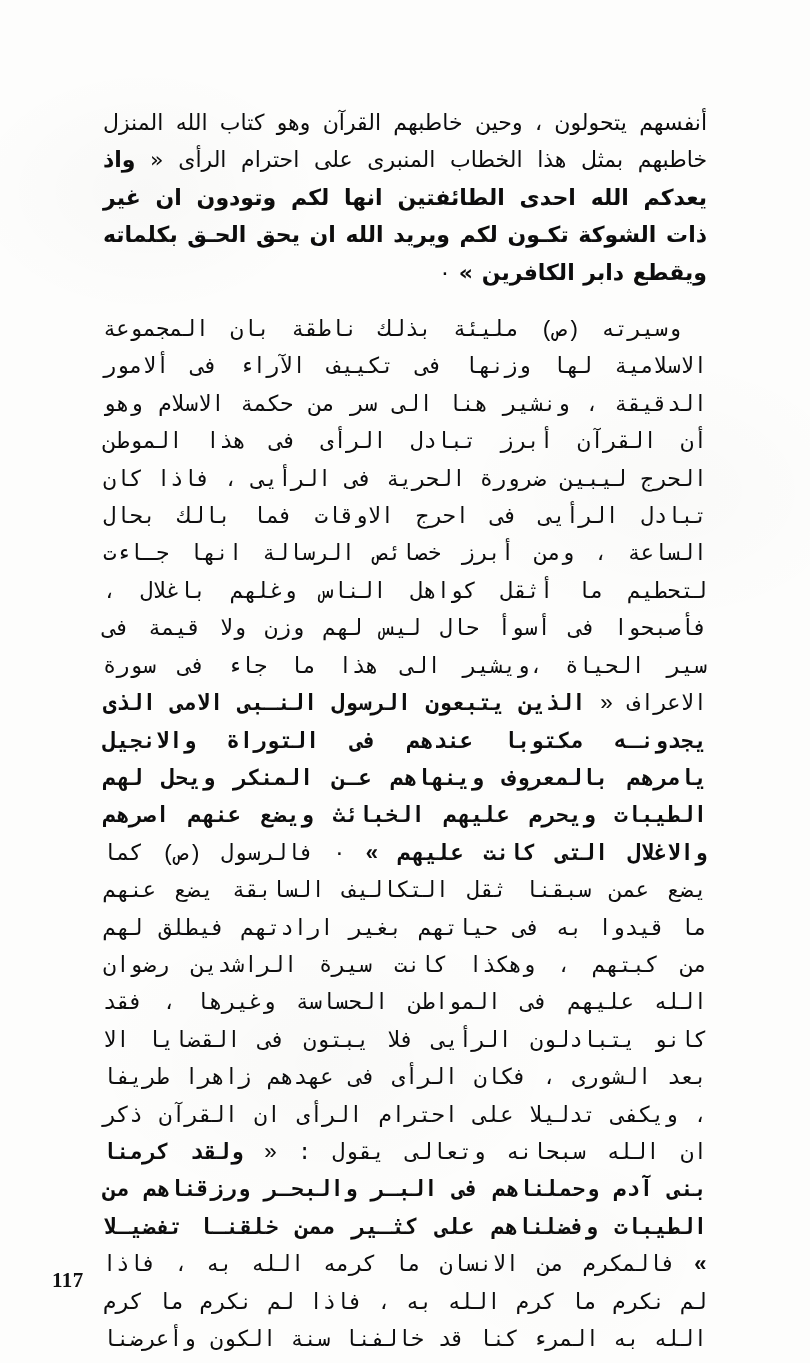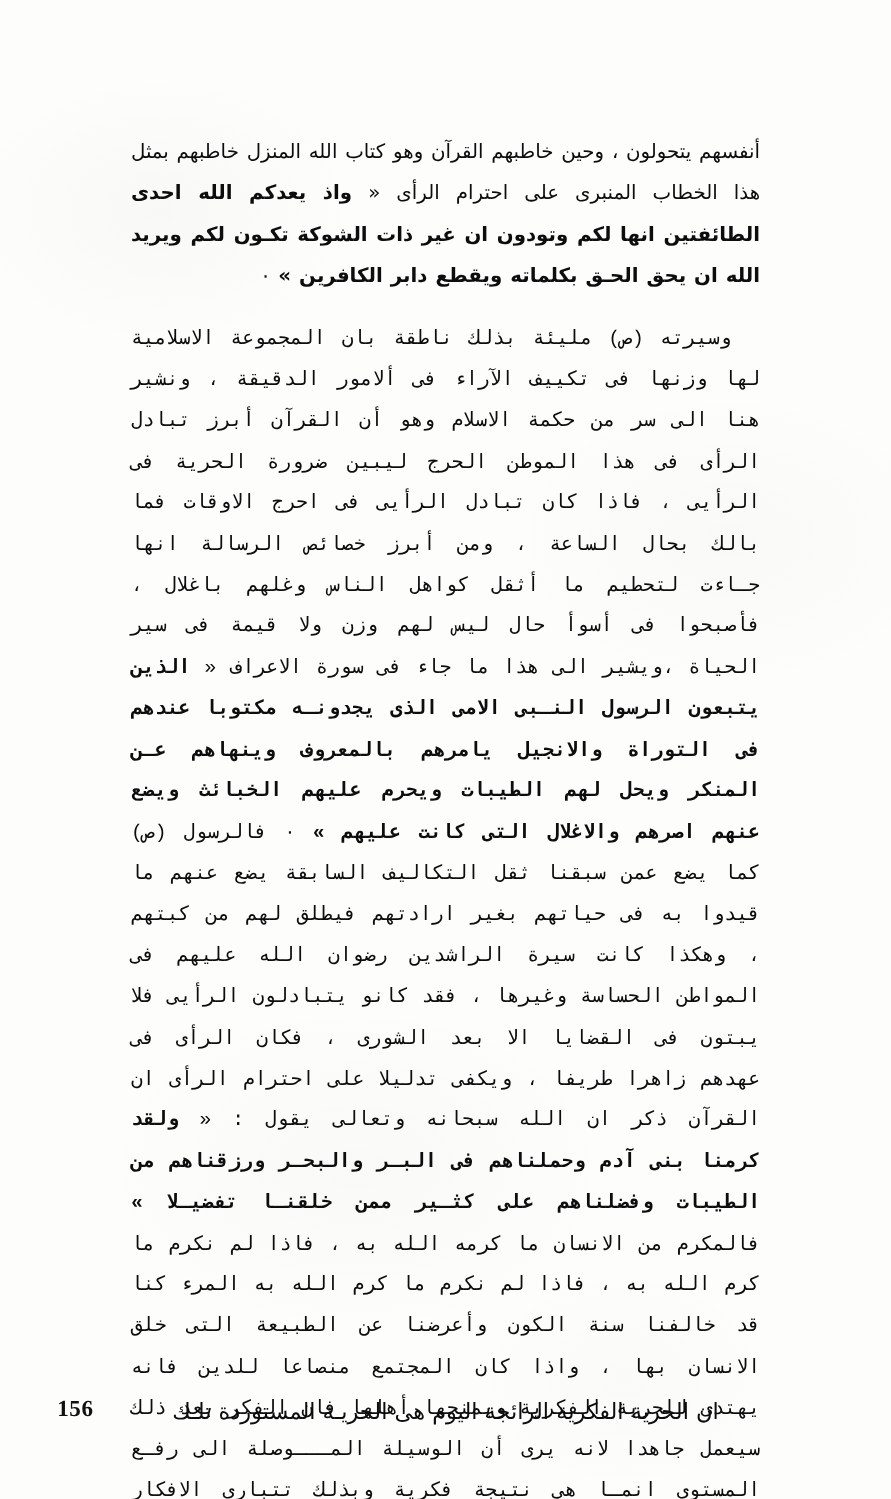--- a/index.html
+++ b/index.html
@@ -30,23 +30,23 @@
     top: 104px;
     width: 604px;
     direction: rtl;
     text-align: justify;
     text-align-last: right;
     font-family: "DejaVu Sans", "Liberation Sans", sans-serif;
     color: #0d0d0d;
   }
 
   p.para {
-    margin: 16px;
+    margin: 0;
     padding: 0;
-    font-size: 18px;
+    font-size: 22px;
     line-height: 37.4px;
     letter-spacing: 0px;
     word-spacing: 1px;
     -webkit-font-smoothing: none;
   }
 
   p.para + p.para {
     margin-top: 21px;
     font-family: Liberation Mono, monospace;
   }
@@ -98,17 +98,16 @@
 <div class="page">
 
   <div class="text-column ink">
 
     <p class="para"><span>أنفسهم يتحولون ، وحين خاطبهم القرآن وهو كتاب الله المنزل خاطبهم بمثل هذا الخطاب المنبرى على احترام الرأى « </span><b class="verse">واذ يعدكم الله احدى الطائفتين انها لكم وتودون ان غير ذات الشوكة تكـون لكم ويريد الله ان يحق الحـق بكلماته ويقطع دابر الكافرين »</b><span> ٠</span></p>
 
     <p class="para indent"><span>وسيرته (ص) مليئة بذلك ناطقة بان المجموعة الاسلامية لها وزنها فى تكييف الآراء فى ألامور الدقيقة ، ونشير هنا الى سر من حكمة الاسلام وهو أن القرآن أبرز تبادل الرأى فى هذا الموطن الحرج ليبين ضرورة الحرية فى الرأيى ، فاذا كان تبادل الرأيى فى احرج الاوقات فما بالك بحال الساعة ، ومن أبرز خصائص الرسالة انها جـاءت لتحطيم ما أثقل كواهل الناس وغلهم باغلال ، فأصبحوا فى أسوأ حال ليس لهم وزن ولا قيمة فى سير الحياة ،ويشير الى هذا ما جاء فى سورة الاعراف « </span><b class="verse">الذين يتبعون الرسول النـبى الامى الذى يجدونـه مكتوبا عندهم فى التوراة والانجيل يامرهم بالمعروف وينهاهم عـن المنكر ويحل لهم الطيبات ويحرم عليهم الخبائث ويضع عنهم اصرهم والاغلال التى كانت عليهم »</b><span> ٠ فالرسول (ص) كما يضع عمن سبقنا ثقل التكاليف السابقة يضع عنهم ما قيدوا به فى حياتهم بغير ارادتهم فيطلق لهم من كبتهم ، وهكذا كانت سيرة الراشدين رضوان الله عليهم فى المواطن الحساسة وغيرها ، فقد كانو يتبادلون الرأيى فلا يبتون فى القضايا الا بعد الشورى ، فكان الرأى فى عهدهم زاهرا طريفا ، ويكفى تدليلا على احترام الرأى ان القرآن ذكر ان الله سبحانه وتعالى يقول : « </span><b class="verse">ولقد كرمنا بنى آدم وحملناهم فى البـر والبحـر ورزقناهم من الطيبات وفضلناهم على كثـير ممن خلقنـا تفضيـلا »</b><span> فالمكرم من الانسان ما كرمه الله به ، فاذا لم نكرم ما كرم الله به ، فاذا لم نكرم ما كرم الله به المرء كنا قد خالفنا سنة الكون وأعرضنا عن الطبيعة التى خلق الانسان بها ، واذا كان المجتمع منصاعا للدين فانه يهتدى للحرية الفكرية ويمنحها أهلها فان الفكر بعد ذلك سيعمل جاهدا لانه يرى أن الوسيلة المـــوصلة الى رفـع المستوى انمـا هى نتيجة فكرية وبذلك تتبارى الافكار فيما تغنـم منه الامة مغانـم جمة يكشف عنها المستقبل القريب وما الصبح عنا ببعـيد ٠</span></p>
 
   </div>
 
-  <div class="catchline ink">ان الحرية الفكرية الرائجة اليوم هى الحريـة المستوردة تلـك</div>
 
-  <div class="folio ink">156</div>
+  <div class="folio ink">117</div>
 
 </div>
 
 </body></html>

